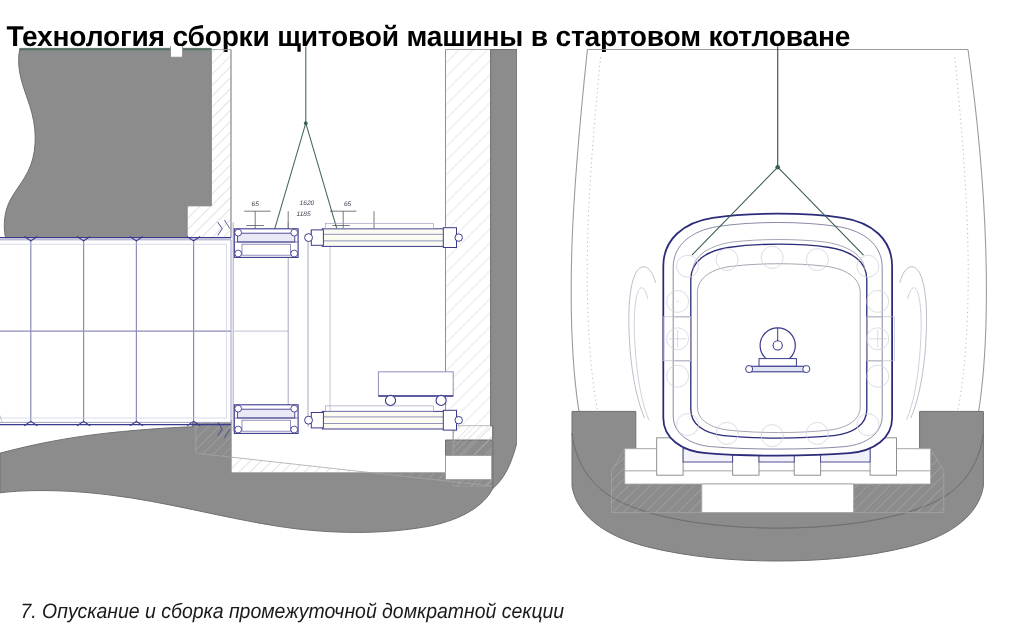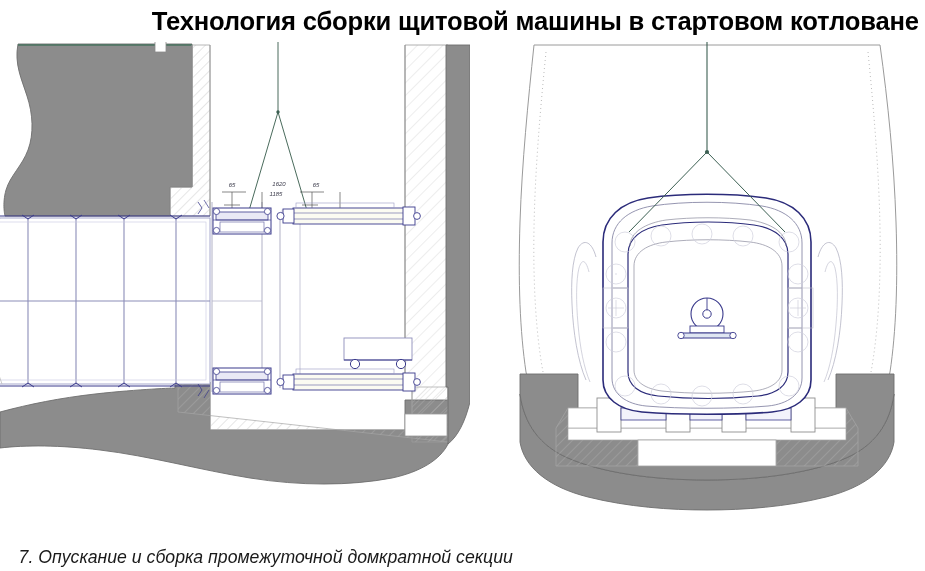--- a/index.html
+++ b/index.html
@@ -16,26 +16,26 @@
   }
   #page {
     position: relative;
     width: 925px;
     height: 571px;
     background: #ffffff;
   }
   #title-bar {
     position: absolute;
     left: 0;
-    top: 0;
+    top: 12px;
     width: 925px;
     height: 42px;
     display: flex;
     align-items: center;
-    justify-content: flex-end;
+    justify-content: flex-start;
     background: #ffffff;
   }
   #title-text {
     font-family: "Liberation Sans", sans-serif;
     font-weight: bold;
     font-size: 26px;
     letter-spacing: -0.2px;
     color: #000000;
     white-space: nowrap;
     transform: scaleX(0.985);

